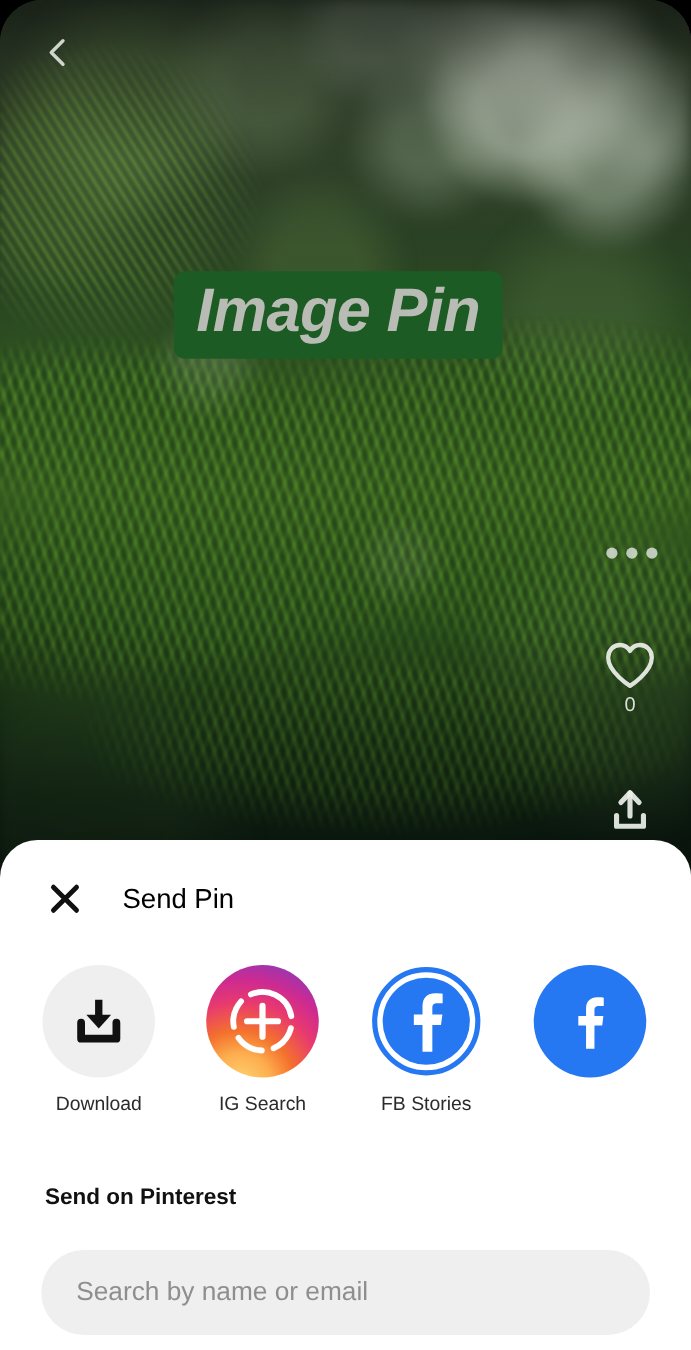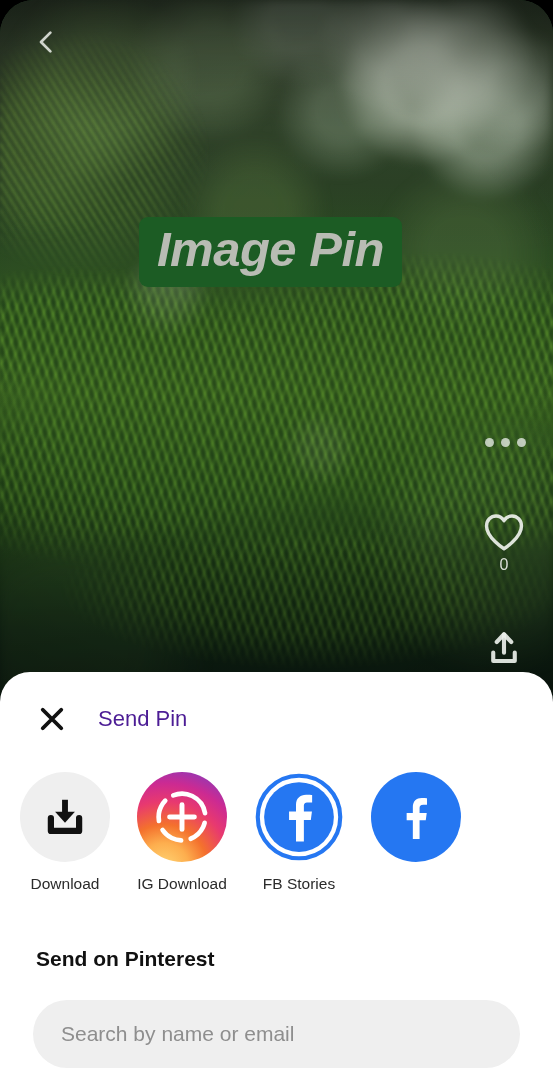--- a/index.html
+++ b/index.html
@@ -179,32 +179,32 @@
   }
   #close-button {
     margin-left:34px;
     width:36px; height:36px;
     display:flex; align-items:center; justify-content:center;
     cursor:pointer;
   }
   #sheet-title {
     margin-left:28px;
     font-size:22px;
-    color:#4c1d95;
+    color:#000000;
     line-height:1;
   }
 
   
   #share-row {
     position:absolute;
     left:0; top:100px;
     width:100%;
     display:flex;
-    padding-left:20px;
-    gap:27px;
+    padding-left:34px;
+    gap:41px;
     overflow:hidden;
   }
   .share-item {
     width:90px;
     flex:0 0 90px;
     display:flex; flex-direction:column; align-items:center;
     cursor:pointer;
   }
   .share-circle {
     width:90px; height:90px; border-radius:50%;
@@ -229,21 +229,21 @@
     background:
       radial-gradient(circle at 30% 107%, #ffd776 0%, #fdae4e 20%, #f4712d 36%,
                       #e8396f 56%, #cc2a92 72%, #8a3ab9 92%);
   }
   .c-facebook { background:#2577f2; }
 
   
   #send-on-pinterest-title {
     position:absolute;
     left:36px; top:276px;
-    font-size:21px;
+    font-size:18px;
     font-weight:bold;
     color:#111111;
     line-height:1;
   }
   #search-field {
     position:absolute;
     left:33px; top:1000px;
     width:487px; height:68px;
     background:#efefef;
     border:none; outline:none;
@@ -323,21 +323,21 @@
         <div class="share-label">Download</div>
       </div>
 
       <div class="share-item">
         <div class="share-circle c-igstories">
           <svg width="66" height="66" viewBox="0 0 48 48">
             <circle cx="24" cy="24" r="17" fill="none" stroke="#ffffff" stroke-width="3.4" stroke-linecap="round" stroke-dasharray="16 7" transform="rotate(-64 24 24)"></circle>
             <path d="M24 15 L24 33 M15 24 L33 24" stroke="#ffffff" stroke-width="3.6" stroke-linecap="round"></path>
           </svg>
         </div>
-        <div class="share-label">IG Download</div>
+        <div class="share-label">IG Search</div>
       </div>
 
       <div class="share-item">
         <div class="share-circle c-fbstories">
           <svg width="90" height="90" viewBox="0 0 48 48">
             <circle cx="24" cy="24" r="22" fill="none" stroke="#2577f2" stroke-width="2.2"></circle>
             <circle cx="24" cy="24" r="18.6" fill="#2577f2"></circle>
             <path d="M26.6 37 L26.6 25.6 L30.3 25.6 L30.9 21.1 L26.6 21.1 L26.6 18.4
                      C26.6 17.1 27 16.3 28.8 16.3 L31 16.3 L31 12.3
                      C30.6 12.2 29.3 12.1 27.8 12.1 C24.6 12.1 22.4 14.0 22.4 17.6

